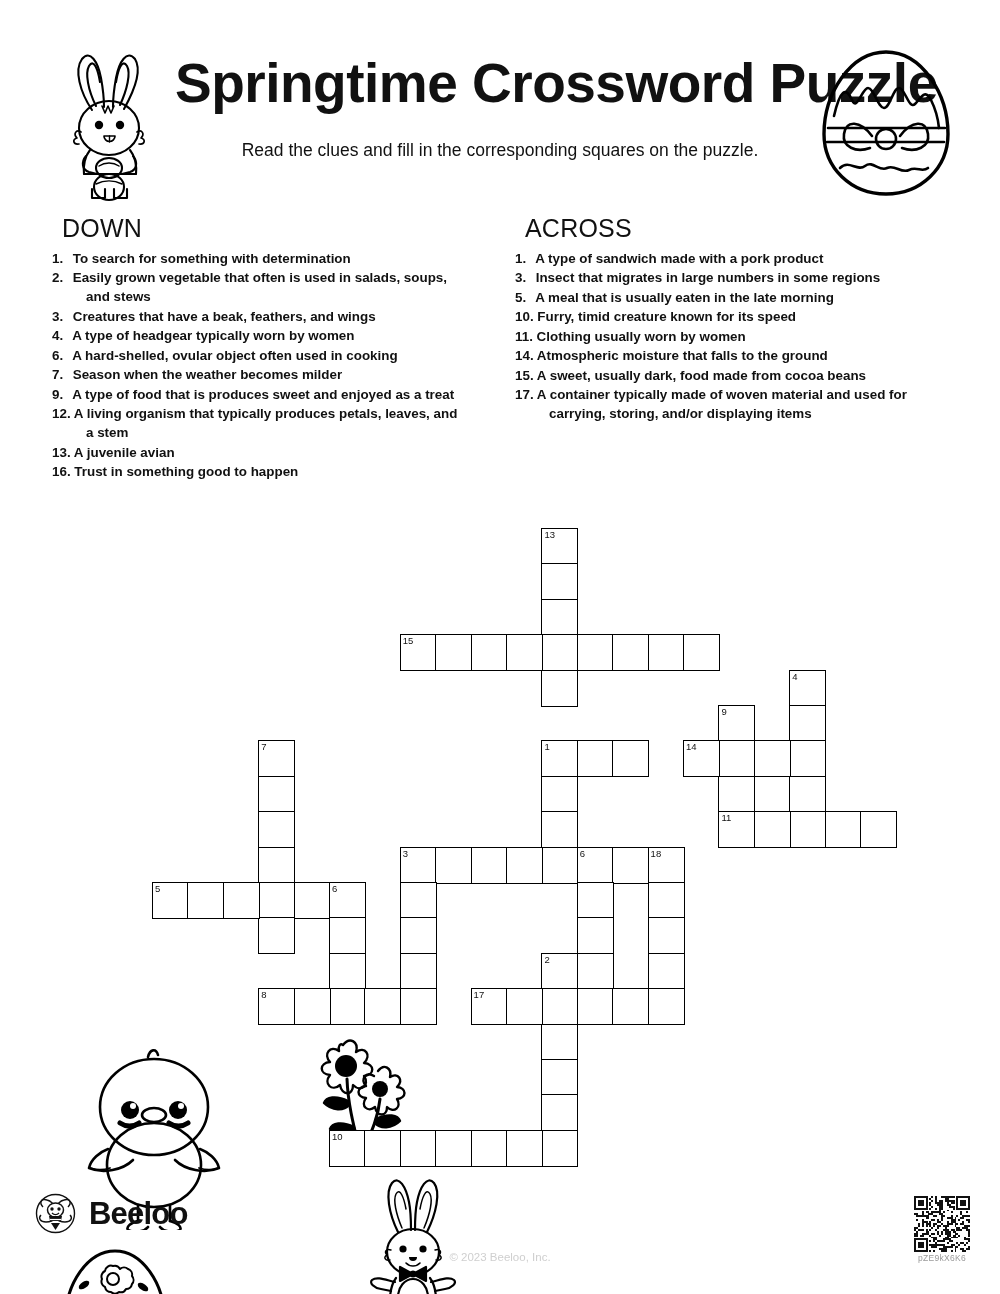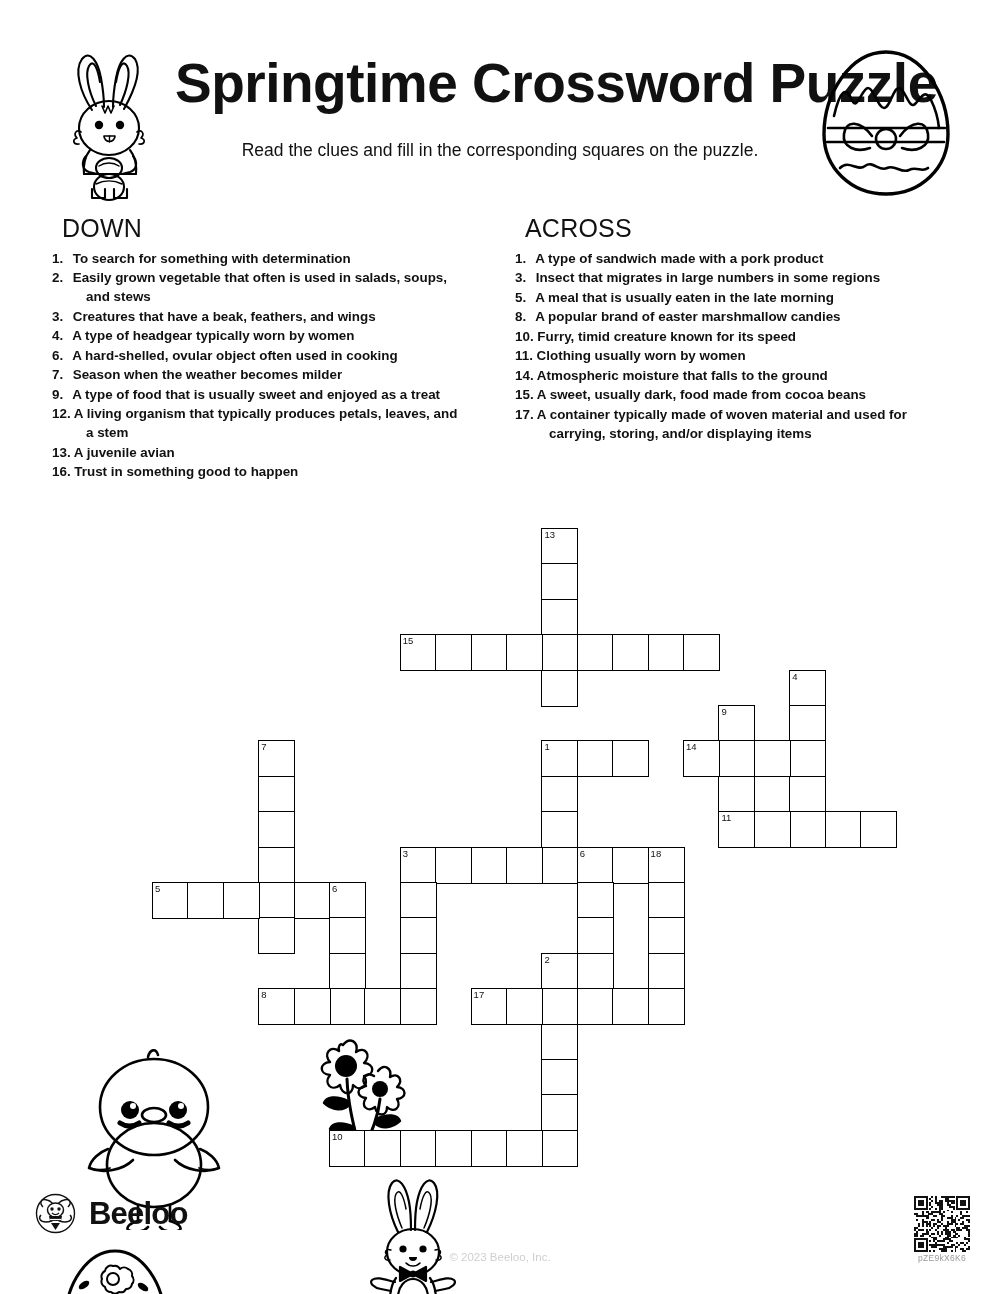--- a/index.html
+++ b/index.html
@@ -138,33 +138,32 @@
 <div id="clues">
   <div class="clue-col" id="clue-col-down">
     <div class="clue-heading">DOWN</div>
     <ul class="clue-list" id="down-list">
         <li class="clue-item"><span class="clue-num">1.</span><span> To search for something with determination</span></li>
         <li class="clue-item"><span class="clue-num">2.</span><span> Easily grown vegetable that often is used in salads, soups, and stews</span></li>
         <li class="clue-item"><span class="clue-num">3.</span><span> Creatures that have a beak, feathers, and wings</span></li>
         <li class="clue-item"><span class="clue-num">4.</span><span> A type of headgear typically worn by women</span></li>
         <li class="clue-item"><span class="clue-num">6.</span><span> A hard-shelled, ovular object often used in cooking</span></li>
         <li class="clue-item"><span class="clue-num">7.</span><span> Season when the weather becomes milder</span></li>
-        <li class="clue-item"><span class="clue-num">9.</span><span> A type of food that is usually sweet and enjoyed as a treat</span></li>
+        <li class="clue-item"><span class="clue-num">9.</span><span> A type of food that is produces sweet and enjoyed as a treat</span></li>
         <li class="clue-item"><span class="clue-num">12.</span><span> A living organism that typically produces petals, leaves, and a stem</span></li>
         <li class="clue-item"><span class="clue-num">13.</span><span> A juvenile avian</span></li>
         <li class="clue-item"><span class="clue-num">16.</span><span> Trust in something good to happen</span></li>
       </ul>
   </div>
   <div class="clue-col" id="clue-col-across">
     <div class="clue-heading">ACROSS</div>
     <ul class="clue-list" id="across-list">
         <li class="clue-item"><span class="clue-num">1.</span><span> A type of sandwich made with a pork product</span></li>
         <li class="clue-item"><span class="clue-num">3.</span><span> Insect that migrates in large numbers in some regions</span></li>
         <li class="clue-item"><span class="clue-num">5.</span><span> A meal that is usually eaten in the late morning</span></li>
-        <li class="clue-item"><span class="clue-num">8.</span><span> A popular brand of easter marshmallow candies</span></li>
         <li class="clue-item"><span class="clue-num">10.</span><span> Furry, timid creature known for its speed</span></li>
         <li class="clue-item"><span class="clue-num">11.</span><span> Clothing usually worn by women</span></li>
         <li class="clue-item"><span class="clue-num">14.</span><span> Atmospheric moisture that falls to the ground</span></li>
         <li class="clue-item"><span class="clue-num">15.</span><span> A sweet, usually dark, food made from cocoa beans</span></li>
         <li class="clue-item"><span class="clue-num">17.</span><span> A container typically made of woven material and used for carrying, storing, and/or displaying items</span></li>
       </ul>
   </div>
 </div>
 
 <div id="grid-area">

